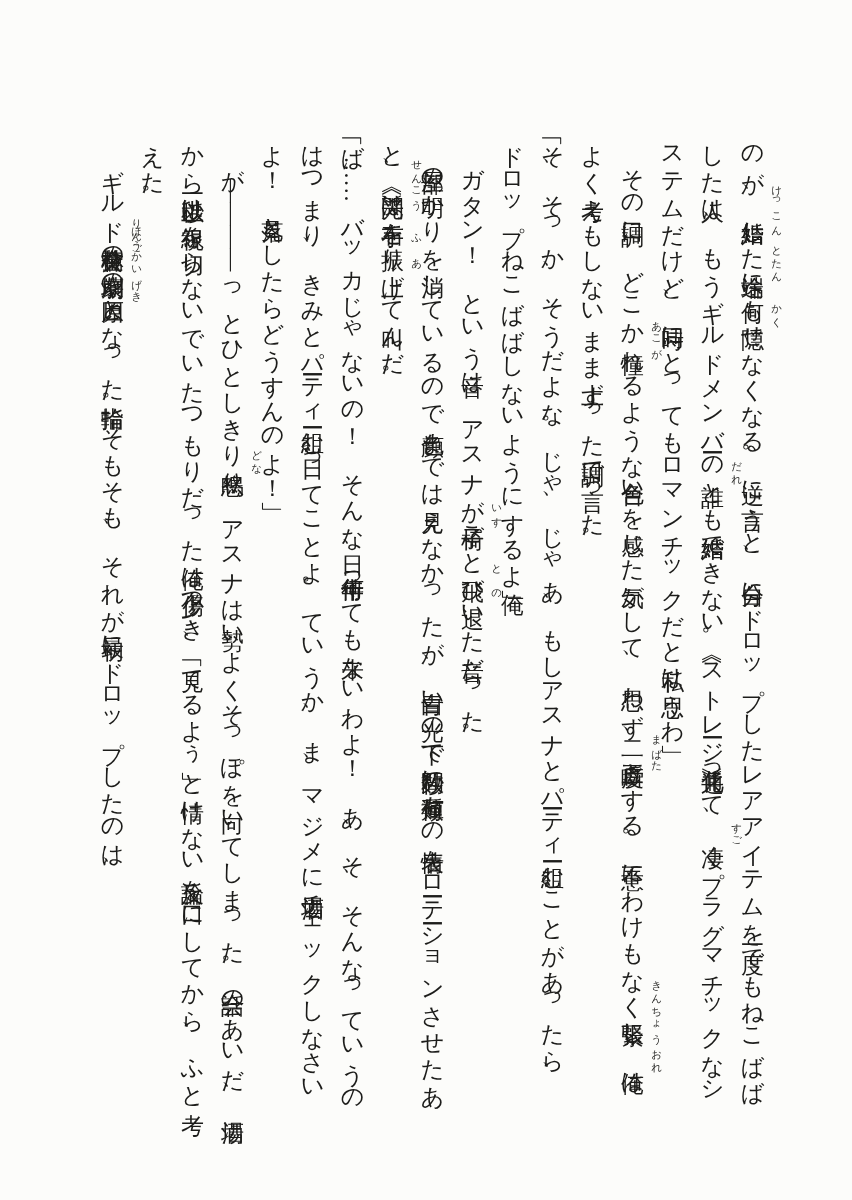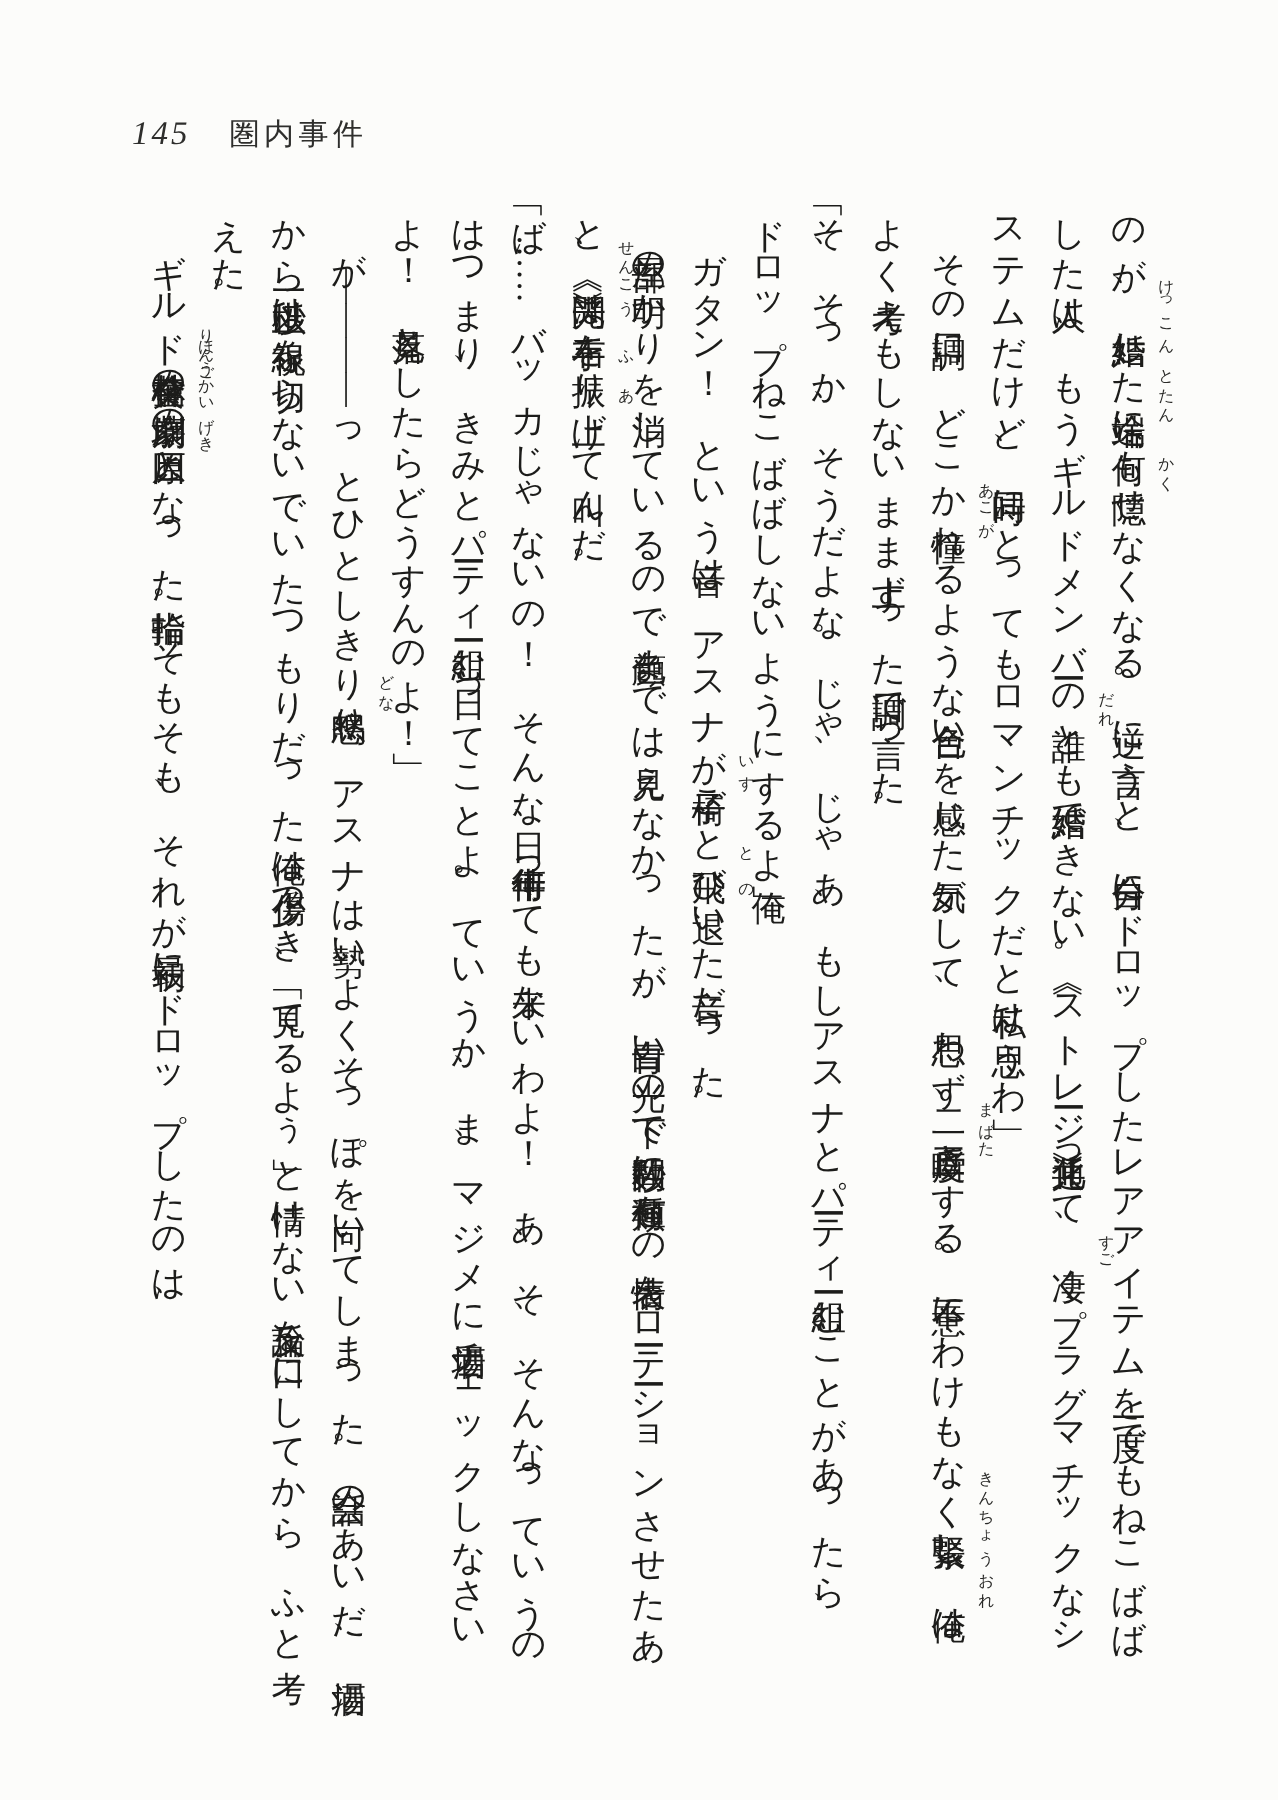--- a/index.html
+++ b/index.html
@@ -75,23 +75,20 @@
     white-space: nowrap;
     color: #2a2a28;
     text-indent: 0;
   }
 </style>
 </head>
 <body>
 
 <div class="page">
 
-  <div class="page-header">
-    <span class="page-number">145</span><span class="running-title">圏内事件</span>
-  </div>
 
   <div class="body-text">
       <p class="para">のが、<span class="rb"><span class="rt">けっこん</span>結婚</span>した<span class="rb"><span class="rt">とたん</span>途端</span>に何も<span class="rb"><span class="rt">かく</span>隠</span>せなくなる。逆に言うと、自分にドロップしたレアアイテムを一度でもねこばばした人は、もうギルドメンバーの<span class="rb"><span class="rt">だれ</span>誰</span>とも結婚できない。《ストレージ共通化》って、<span class="rb"><span class="rt">すご</span>凄</span>くプラグマチックなシステムだけど、同時にとってもロマンチックだと私は思うわ」</p>
       <p class="para indent">その口調に、どこか<span class="rb"><span class="rt">あこが</span>憧</span>れるような色合いを感じた気がして、思わず二、三度<span class="rb"><span class="rt">まばた</span>瞬</span>きする。不意にわけもなく<span class="rb"><span class="rt">きんちょう</span>緊張</span>し、<span class="rb"><span class="rt">おれ</span>俺</span>はよく考えもしないまま上ずった口調で言った。</p>
       <p class="para">「そ、そっか、そうだよな。じゃ、じゃあ、もしアスナとパーティー組むことがあったら、ドロップねこばばしないようにするよ俺」</p>
       <p class="para indent">ガタン！　という音は、アスナが<span class="rb"><span class="rt">いす</span>椅子</span>ごと<span class="rb"><span class="rt">と</span>飛</span>び<span class="rb"><span class="rt">の</span>退</span>いた音だった。</p>
       <p class="para indent">部屋の明かりを消しているので顔色までは見えなかったが、青白い光の下で数秒間に何種類もの表情をローテーションさせたあと、《<span class="rb"><span class="rt">せんこう</span>閃光</span>》は右手を<span class="rb"><span class="rt">ふ</span>振</span>り<span class="rb"><span class="rt">あ</span>上</span>げて叫んだ。</p>
       <p class="para">「ば……バッカじゃないの！　そんな日、何十年待っても来ないわよ！　あ、そ、そんなっていうのはつまり、きみとパーティー組む日ってことよ。ていうか、ま、マジメに酒場チェックしなさいよ！　見落としたらどうすんのよ！」</p>
       <p class="para indent">が――――っとひとしきり<span class="rb"><span class="rt">どな</span>怒鳴</span>り、アスナは勢いよくそっぽを向いてしまった。会話のあいだ、酒場から一秒以上は視線を切らないでいたつもりだった俺は少々傷つき、「見てるよぅ」と情けない反論を口にしてから、ふと考えた。</p>
       <p class="para indent">ギルド黄金<span class="rb"><span class="rt">りんご</span>林檎</span>の<span class="rb"><span class="rt">ほうかいげき</span>崩壊劇</span>の原因となった指輪。そもそも、それが最初にドロップしたのは、</p>

